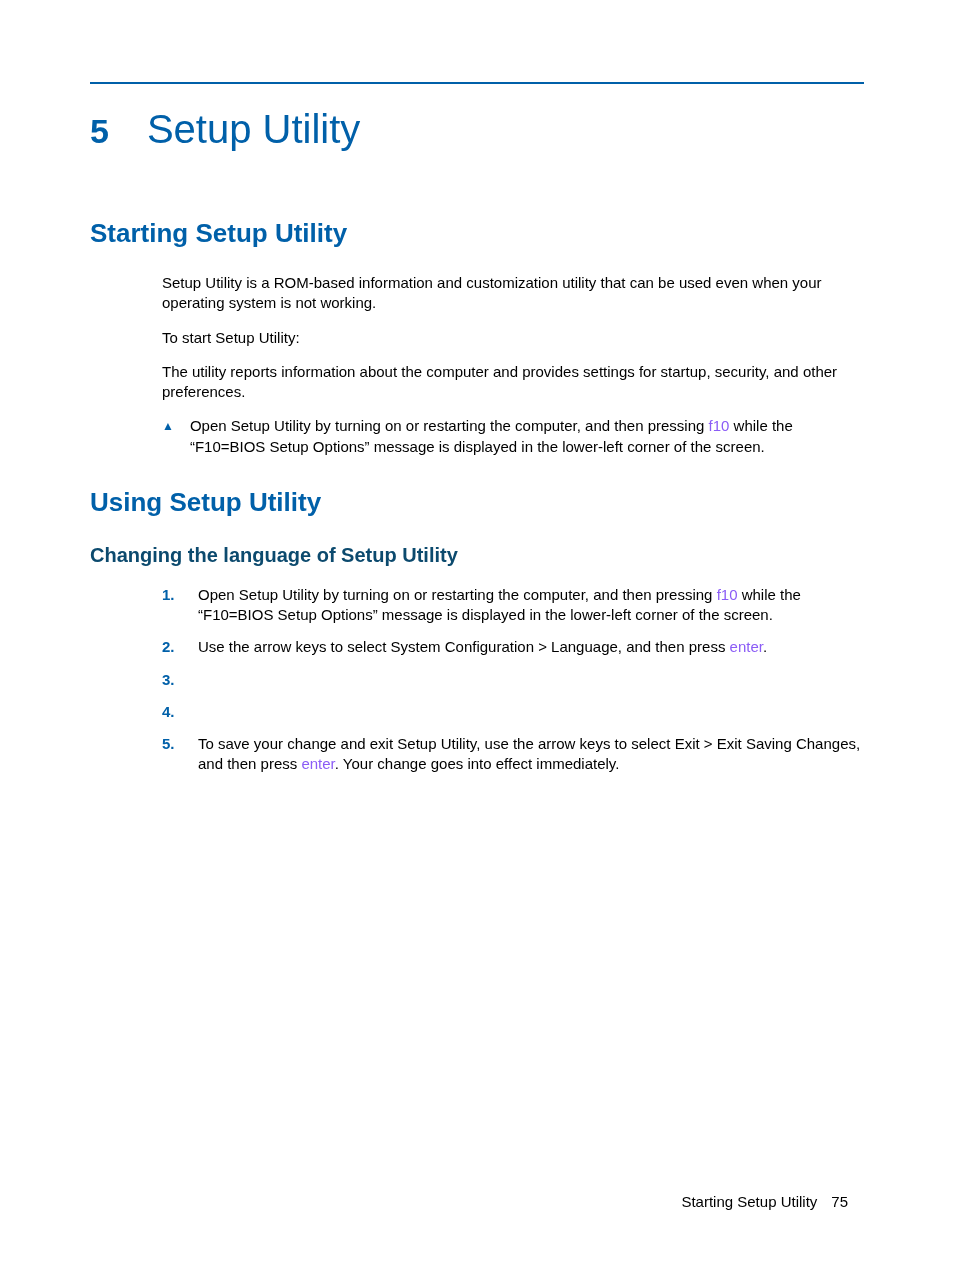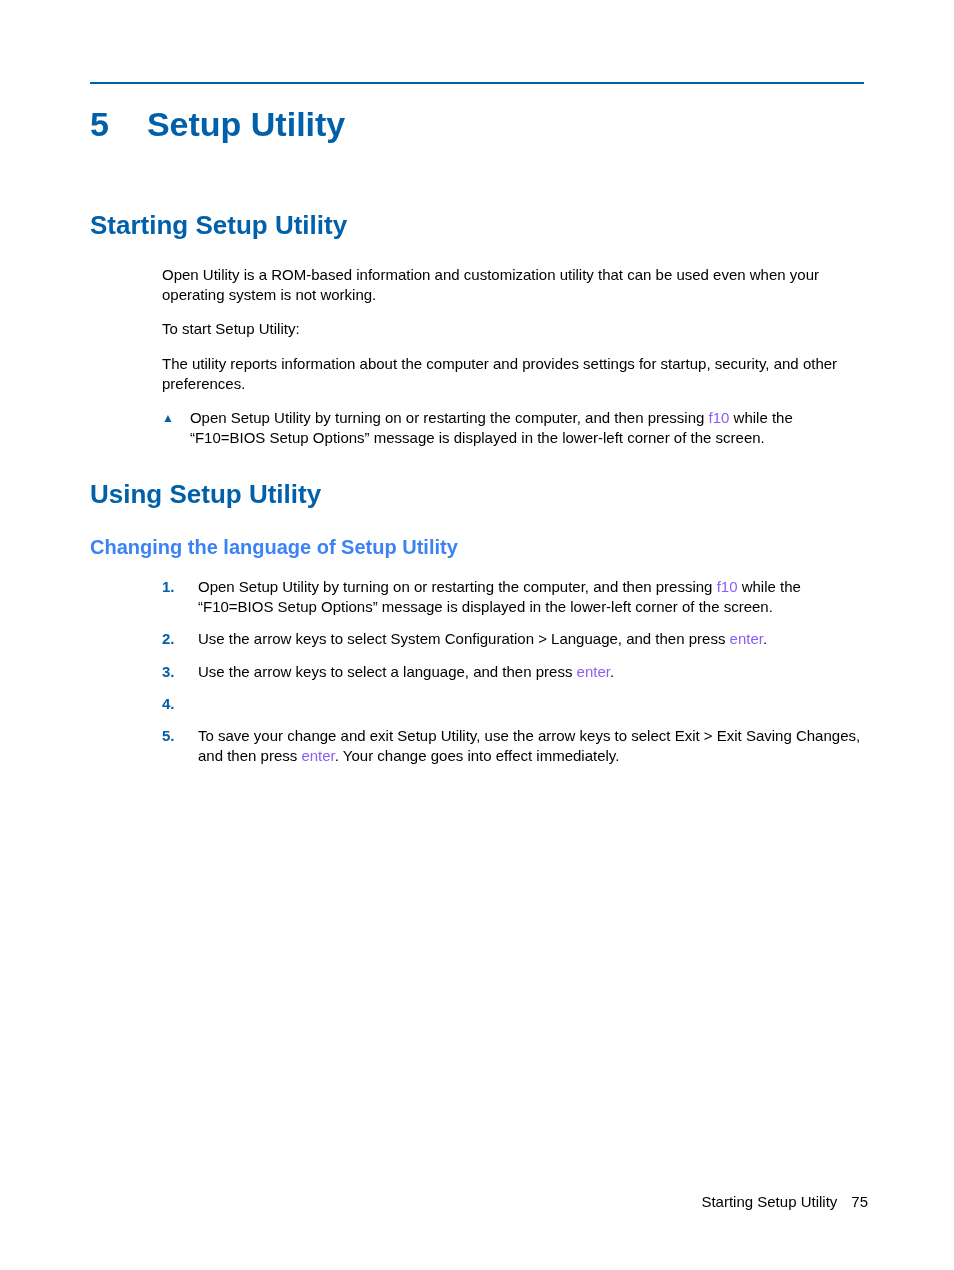--- a/index.html
+++ b/index.html
@@ -26,32 +26,32 @@
       gap: 38px;
       margin-bottom: 60px;
     }
     .chapter-number {
       color: #0060a9;
       font-size: 34px;
       font-weight: bold;
     }
     .chapter-title {
       color: #0060a9;
-      font-size: 34px;
-      font-weight: bold;
+      font-size: 40px;
+      font-weight: normal;
     }
     .h1 {
       color: #0060a9;
       font-size: 26px;
       font-weight: bold;
       margin-bottom: 22px;
       margin-top: 28px;
     }
     .h2 {
-      color: #3b82f6;
+      color: #0c4a6e;
       font-size: 20px;
       font-weight: bold;
       margin-top: 14px;
       margin-bottom: 16px;
     }
     .body-indent {
       margin-left: 72px;
     }
     .para {
       margin-bottom: 14px;
@@ -80,39 +80,39 @@
       color: #0060a9;
       font-weight: bold;
       flex-shrink: 0;
       min-width: 18px;
     }
     .key { color: #8b5cf6; }
     .bold { font-weight: normal; }
     .footer {
       position: absolute;
       bottom: 58px;
-      right: 86px;
+      right: 106px;
       font-size: 15px;
     }
     .footer-gap { display: inline-block; width: 14px; }
   </style>
 </head>
 <body>
 
 <div class="page">
   <div class="rule"></div>
 
   <div class="chapter-line">
     <span class="chapter-number">5</span>
     <span class="chapter-title">Setup Utility</span>
   </div>
 
   <div class="h1">Starting Setup Utility</div>
   <div class="body-indent">
-    <p class="para">Open Utility is a ROM-based information and customization utility that can be used even when your operating system is not working.</p>
+    <p class="para">Setup Utility is a ROM-based information and customization utility that can be used even when your operating system is not working.</p>
     <p class="para">To start Setup Utility:</p>
     <p class="para">The utility reports information about the computer and provides settings for startup, security, and other preferences.</p>
   </div>
   <div class="bullet-row">
     <span class="bullet-marker">▲</span>
     <span>
       <span>Open Setup Utility by turning on or restarting the computer, and then pressing </span><span class="key">f10</span><span> while the “F10=BIOS Setup Options” message is displayed in the lower-left corner of the screen.</span>
     </span>
   </div>
 
@@ -129,23 +129,20 @@
 
   <div class="ol-row">
     <span class="ol-marker">2.</span>
     <span>
       <span>Use the arrow keys to select </span><span class="bold">System Configuration &gt; Language</span><span>, and then press </span><span class="key">enter</span><span>.</span>
     </span>
   </div>
 
   <div class="ol-row">
     <span class="ol-marker">3.</span>
-    <span>
-      <span>Use the arrow keys to select a language, and then press </span><span class="key">enter</span><span>.</span>
-    </span>
   </div>
 
   <div class="ol-row">
     <span class="ol-marker">4.</span>
   </div>
 
   <div class="ol-row">
     <span class="ol-marker">5.</span>
     <span>
       <span>To save your change and exit Setup Utility, use the arrow keys to select </span><span class="bold">Exit &gt; Exit Saving Changes</span><span>, and then press </span><span class="key">enter</span><span>. Your change goes into effect immediately.</span>

